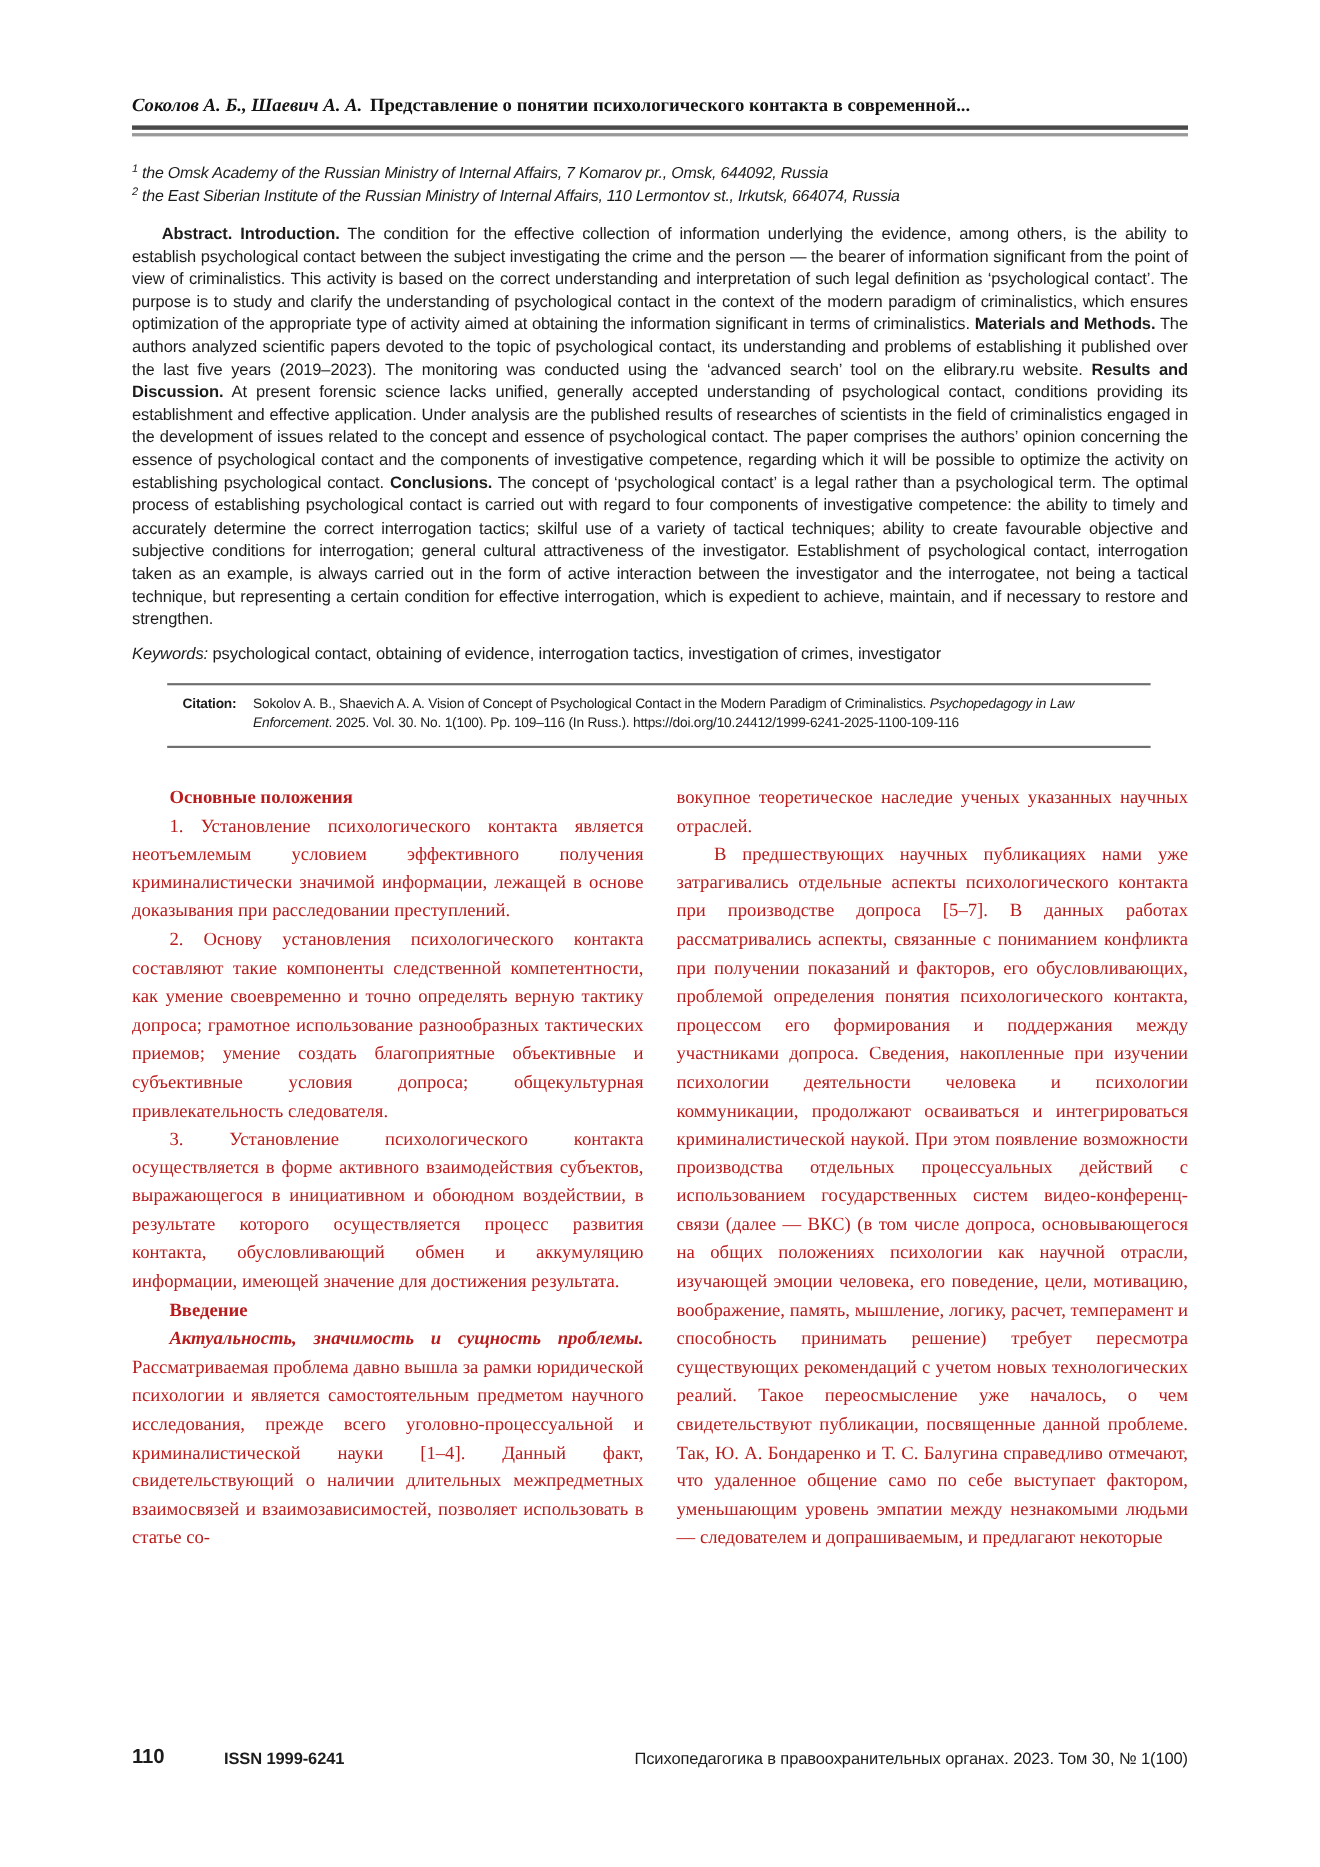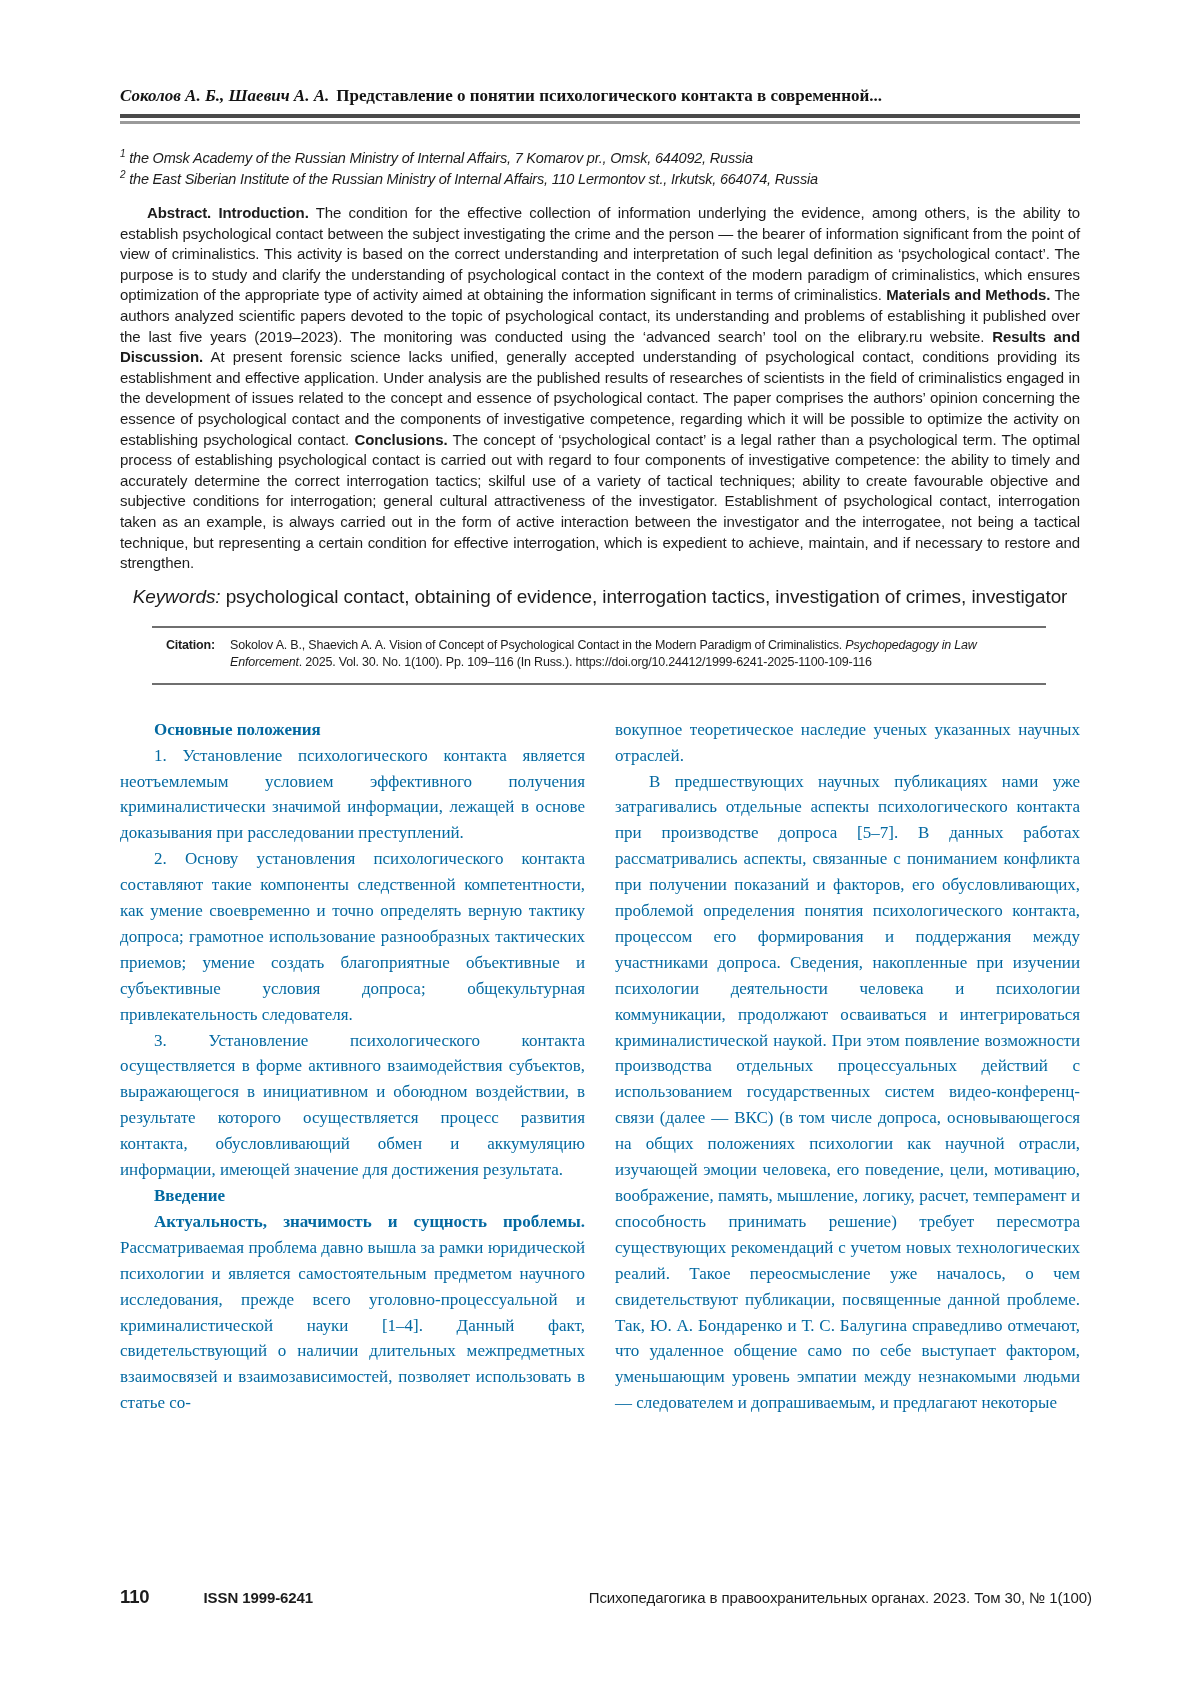--- a/index.html
+++ b/index.html
@@ -44,22 +44,21 @@
     margin-top:13px;
     font-family:"Liberation Sans", sans-serif;
     font-size:15px;line-height:20.6px;
     letter-spacing:-0.1px;
     text-align:justify;
   }
   .abstract p{margin:0;text-indent:27px;}
   .keywords{
     margin:12px 0 0 0;
     font-family:"Liberation Sans", sans-serif;
-    font-size:19px;
-    text-align:center;
+    font-size:15px;
     letter-spacing:-0.1px;
   }
   
   .citation{
     margin:18px 34px 0 32px;
     border-top:2.5px solid #6f6f6f;
     border-bottom:2.5px solid #6f6f6f;
     padding:9px 0 11px 0;
     font-family:"Liberation Sans", sans-serif;
     font-size:12.5px;line-height:17.5px;
@@ -69,32 +68,32 @@
   .cit-label{flex:none;font-weight:bold;padding-left:14px;width:50px;}
   .cit-body{flex:1;padding-left:14px;text-align:left;}
   
   .columns{
     margin-top:32px;
     display:flex;
     gap:30px;
     font-family:"Liberation Serif", serif;
     font-size:17px;line-height:25.9px;
     text-align:justify;
-    color:#0369a1;
+    color:#b91c1c;
   }
   .col{width:465px;hyphens:auto;}
   .col p{margin:0;text-indent:34px;}
   .col p.no-indent{text-indent:0;}
   .col .heading{font-weight:bold;}
-  .lead{font-weight:bold;}
+  .lead{font-weight:bold;font-style:italic;}
   
   .page-footer{
     position:absolute;
-    left:120px;right:108px;top:1586px;
-    display:flex;align-items:center;
+    left:120px;right:120px;top:1586px;
+    display:flex;align-items:flex-end;
     font-family:"Liberation Sans", sans-serif;
     font-size:15px;color:#1c1c1c;
     letter-spacing:-0.1px;
   }
   .pagenum{font-weight:bold;font-size:18.5px;}
   .issn{margin-left:54px;font-weight:bold;}
   .journal{margin-left:auto;}
 </style>
 </head>
 <body>

